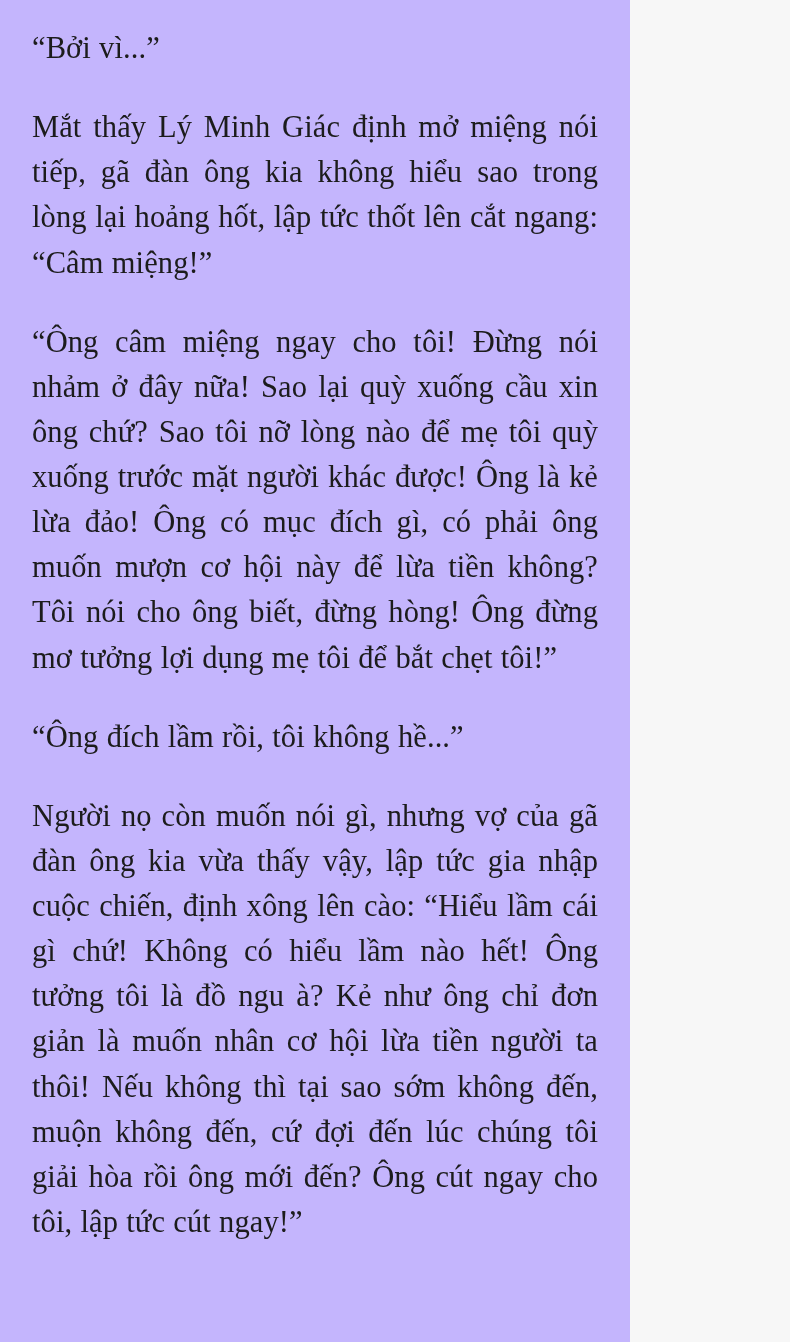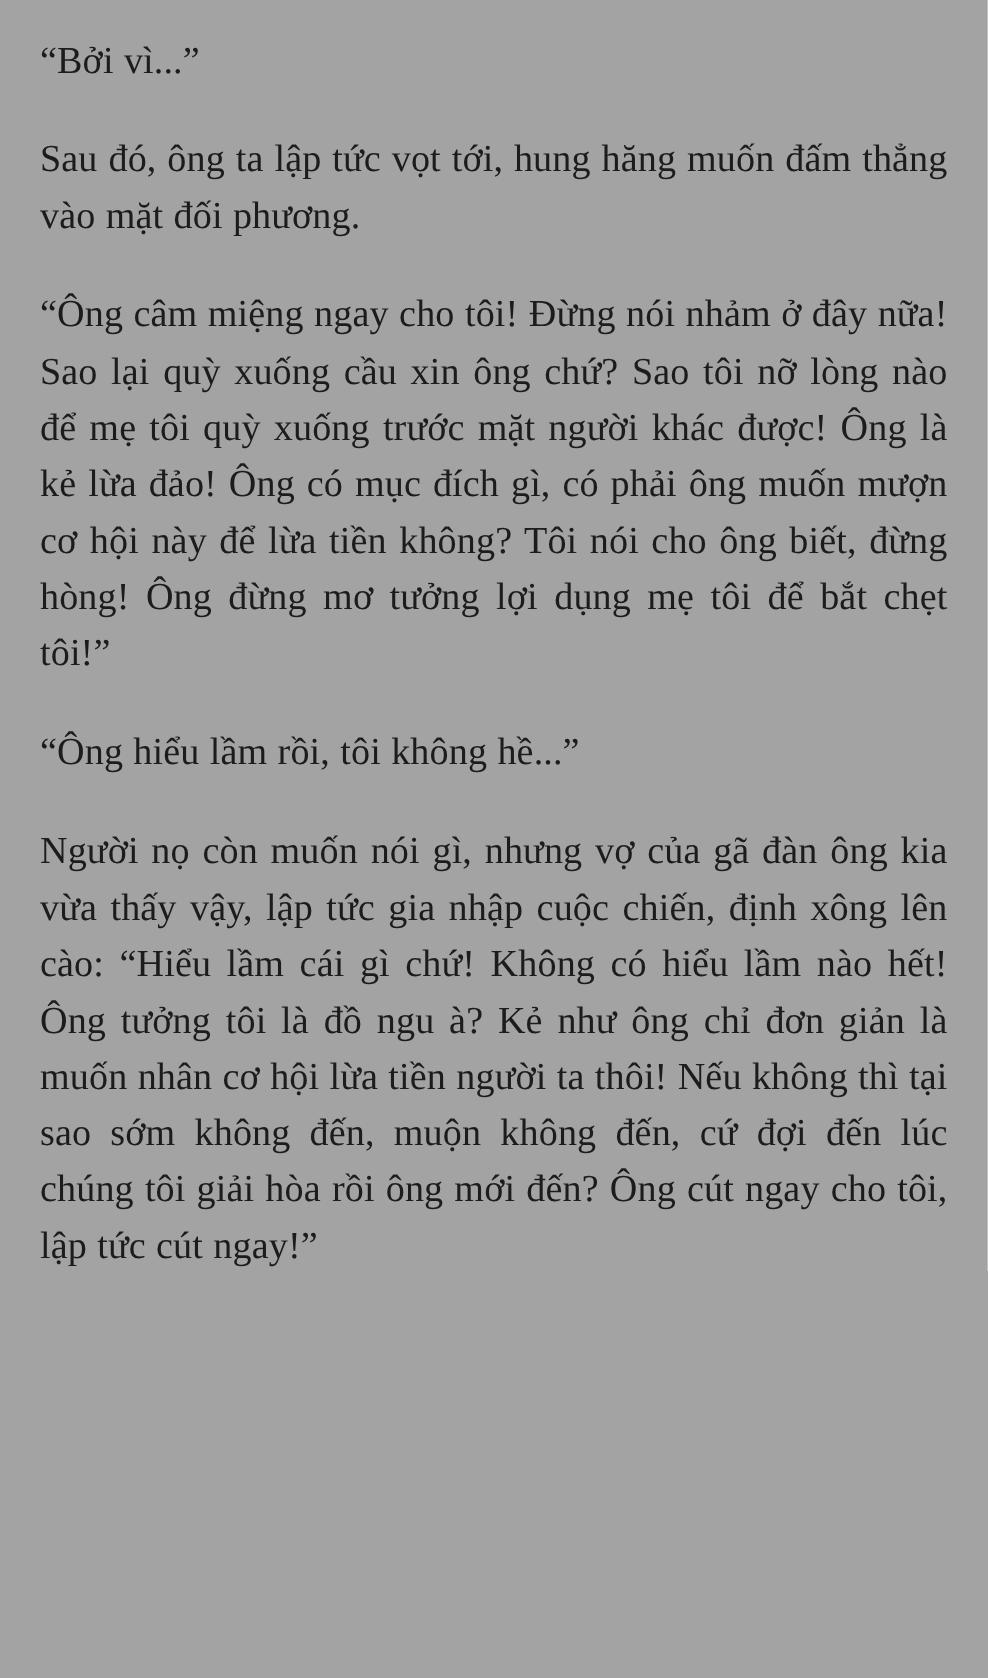--- a/index.html
+++ b/index.html
@@ -9,24 +9,24 @@
   body {
     width: 790px;
     height: 1342px;
     background: #f7f7f7;
     font-family: "Liberation Serif", serif;
     color: #1a1a1a;
     overflow: hidden;
   }
   .reader {
     box-sizing: border-box;
-    width: 790px;
+    width: 630px;
     min-height: 1342px;
     padding: 26px 32px 20px 32px;
-    background: #a3a3a3;
+    background: #c4b5fd;
   }
   .para {
     margin: 0 0 34px 0;
     font-size: 30.5px;
     line-height: 1.48;
     text-align: justify;
     text-justify: inter-word;
     letter-spacing: 0.1px;
     color: #1c1c1c;
     word-spacing: 0.5px;
@@ -34,17 +34,17 @@
   .para:last-child {
     margin-bottom: 0;
     margin-top: 20px;
   }
 </style>
 </head>
 <body>
 
 <div class="reader">
   <p class="para">“Bởi vì...”</p>
-  <p class="para">Sau đó, ông ta lập tức vọt tới, hung hăng muốn đấm thẳng vào mặt đối phương.</p>
+  <p class="para">Mắt thấy Lý Minh Giác định mở miệng nói tiếp, gã đàn ông kia không hiểu sao trong lòng lại hoảng hốt, lập tức thốt lên cắt ngang: “Câm miệng!”</p>
   <p class="para">“Ông câm miệng ngay cho tôi! Đừng nói nhảm ở đây nữa! Sao lại quỳ xuống cầu xin ông chứ? Sao tôi nỡ lòng nào để mẹ tôi quỳ xuống trước mặt người khác được! Ông là kẻ lừa đảo! Ông có mục đích gì, có phải ông muốn mượn cơ hội này để lừa tiền không? Tôi nói cho ông biết, đừng hòng! Ông đừng mơ tưởng lợi dụng mẹ tôi để bắt chẹt tôi!”</p>
-  <p class="para">“Ông hiểu lầm rồi, tôi không hề...”</p>
+  <p class="para">“Ông đích lầm rồi, tôi không hề...”</p>
   <p class="para">Người nọ còn muốn nói gì, nhưng vợ của gã đàn ông kia vừa thấy vậy, lập tức gia nhập cuộc chiến, định xông lên cào: “Hiểu lầm cái gì chứ! Không có hiểu lầm nào hết! Ông tưởng tôi là đồ ngu à? Kẻ như ông chỉ đơn giản là muốn nhân cơ hội lừa tiền người ta thôi! Nếu không thì tại sao sớm không đến, muộn không đến, cứ đợi đến lúc chúng tôi giải hòa rồi ông mới đến? Ông cút ngay cho tôi, lập tức cút ngay!”</p>
 </div>
 
 </body></html>

